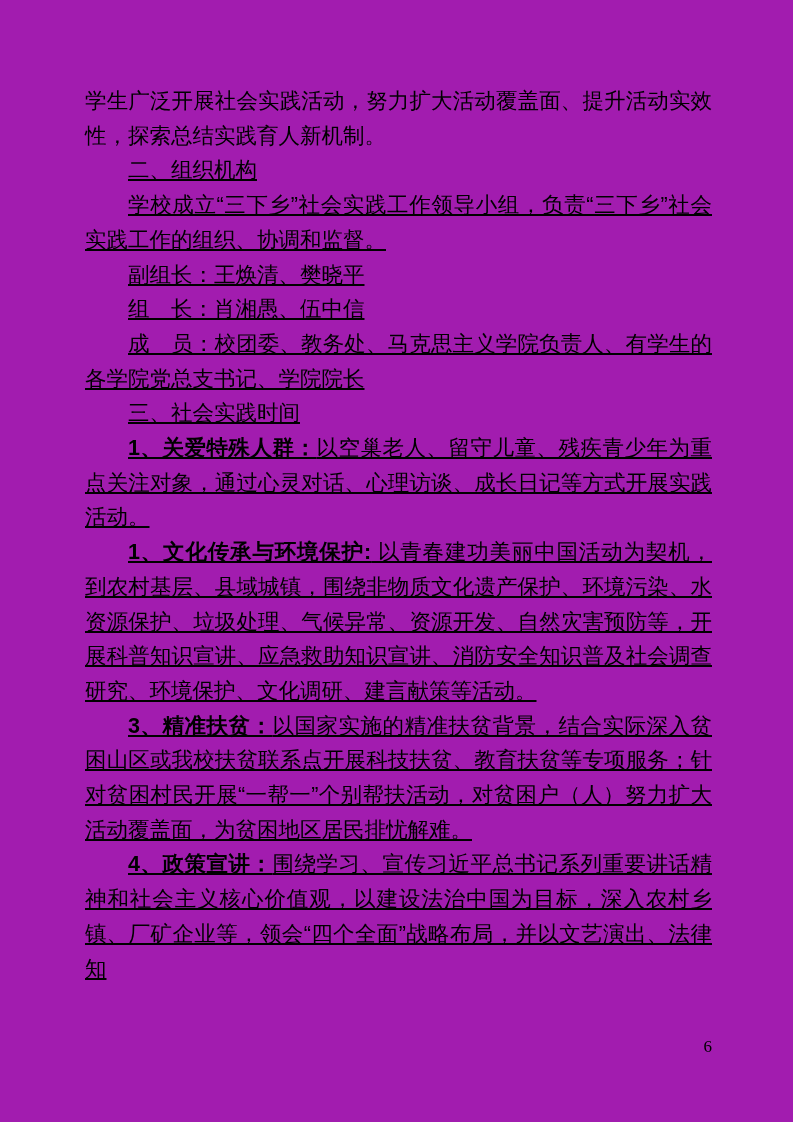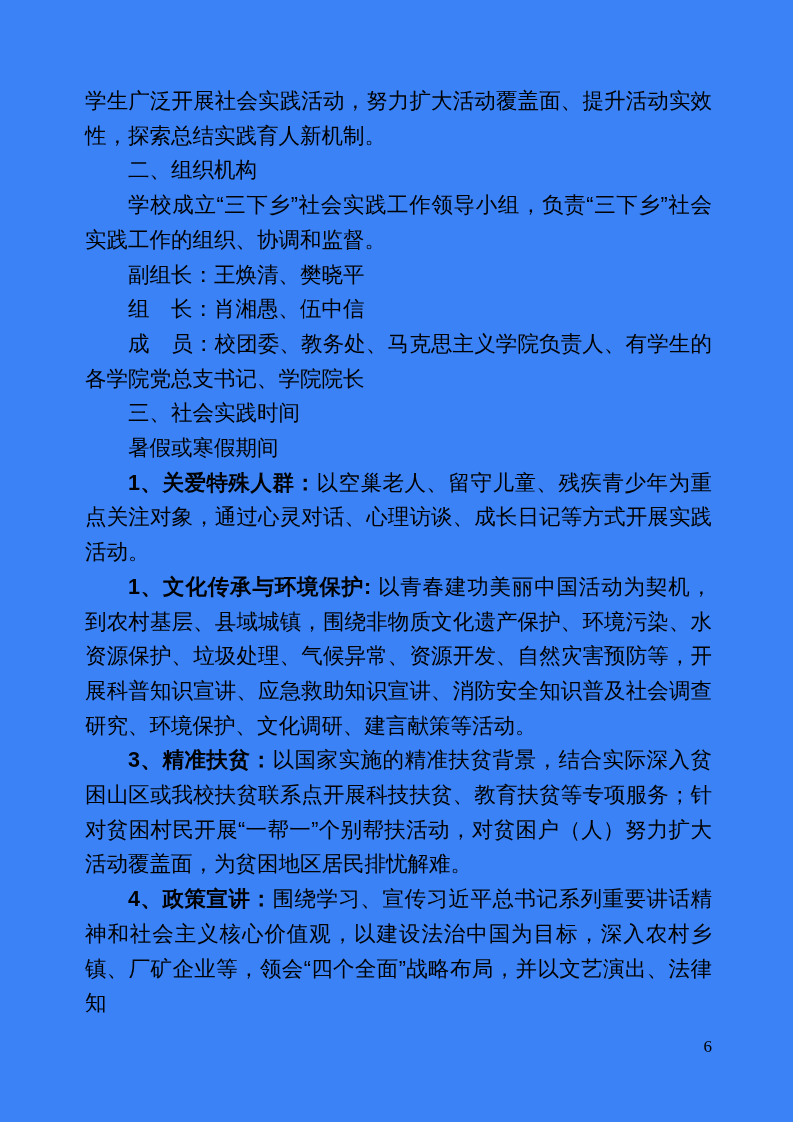--- a/index.html
+++ b/index.html
@@ -4,21 +4,21 @@
 <style>
   html, body {
     margin: 0;
     padding: 0;
     background: #ffffff;
   }
   .page {
     position: relative;
     width: 793px;
     height: 1122px;
-    background: #3b82f6;
+    background: #a21caf;
     overflow: hidden;
     color: #000000;
     font-family: "Liberation Sans", "DejaVu Sans", sans-serif;
   }
   .content {
     position: absolute;
     left: 85px;
     top: 84px;
     width: 627px;
     font-size: 21.5px;
@@ -26,20 +26,21 @@
     text-align: justify;
     letter-spacing: 0;
   }
   .content p {
     margin: 0;
     padding: 0;
     word-break: break-all;
   }
   .content p.indent {
     text-indent: 2em;
+    text-decoration: underline;
   }
   .content b {
     font-weight: bold;
     margin-top: 22px;
   }
   .page-number {
     position: absolute;
     top: 1038px;
     right: 81px;
     font-family: "Liberation Serif", "DejaVu Serif", serif;
@@ -53,20 +54,19 @@
 
 <div class="page">
   <div class="content">
       <p><span>学生广泛开展社会实践活动，努力扩大活动覆盖面、提升活动实效性，探索总结实践育人新机制。</span></p>
       <p class="indent"><span>二、组织机构</span></p>
       <p class="indent"><span>学校成立“三下乡”社会实践工作领导小组，负责“三下乡”社会实践工作的组织、协调和监督。</span></p>
       <p class="indent"><span>副组长：王焕清、樊晓平</span></p>
       <p class="indent"><span>组　长：肖湘愚、伍中信</span></p>
       <p class="indent"><span>成　员：校团委、教务处、马克思主义学院负责人、有学生的各学院党总支书记、学院院长</span></p>
       <p class="indent"><span>三、社会实践时间</span></p>
-      <p class="indent"><span>暑假或寒假期间</span></p>
       <p class="indent"><b>1、关爱特殊人群：</b><span>以空巢老人、留守儿童、残疾青少年为重点关注对象，通过心灵对话、心理访谈、成长日记等方式开展实践活动。</span></p>
       <p class="indent"><b>1、文化传承与环境保护:</b><span> 以青春建功美丽中国活动为契机，到农村基层、县域城镇，围绕非物质文化遗产保护、环境污染、水资源保护、垃圾处理、气候异常、资源开发、自然灾害预防等，开展科普知识宣讲、应急救助知识宣讲、消防安全知识普及社会调查研究、环境保护、文化调研、建言献策等活动。</span></p>
       <p class="indent"><b>3、精准扶贫：</b><span>以国家实施的精准扶贫背景，结合实际深入贫困山区或我校扶贫联系点开展科技扶贫、教育扶贫等专项服务；针对贫困村民开展“一帮一”个别帮扶活动，对贫困户（人）努力扩大活动覆盖面，为贫困地区居民排忧解难。</span></p>
       <p class="indent"><b>4、政策宣讲：</b><span>围绕学习、宣传习近平总书记系列重要讲话精神和社会主义核心价值观，以建设法治中国为目标，深入农村乡镇、厂矿企业等，领会“四个全面”战略布局，并以文艺演出、法律知</span></p>
     </div>
   <div class="page-number">6</div>
 </div>
 
 </body></html>

